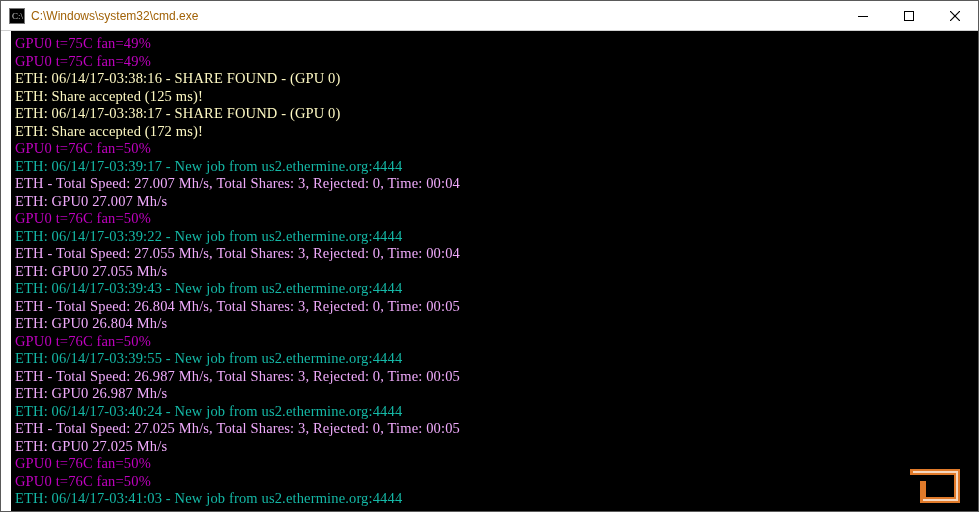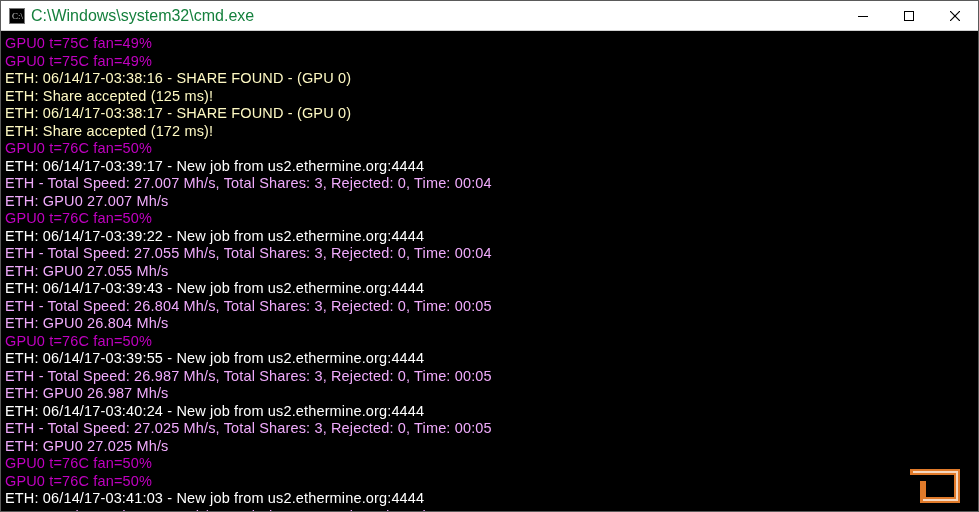--- a/index.html
+++ b/index.html
@@ -27,49 +27,50 @@
     display: flex;
     align-items: center;
     border-bottom: 1px solid #d0d0d0;
   }
   .titlebar .icon {
     width: 16px; height: 16px;
     margin: 0 6px 0 8px;
     display: flex; align-items: center; justify-content: center;
   }
   .titlebar .title {
-    font-size: 16px;
-    color: #15803d;
+    font-size: 12px;
+    color: #a16207;
     flex: 1;
     white-space: nowrap;
     overflow: hidden;
   }
   .winbtns { display: flex; height: 100%; }
   .winbtn {
     width: 46px;
     height: 100%;
     display: flex;
     align-items: center;
     justify-content: center;
     font-size: 10px;
     color: #000;
   }
   .term {
     flex: 1;
     background: #000;
     color: #c0c0c0;
-    font-family: Liberation Sans, sans-serif;
+    font-family: Liberation Serif, serif;
     font-size: 14.5px;
     line-height: 17.5px;
     padding: 4px 0 0 4px;
     overflow: hidden;
     white-space: pre;
     letter-spacing: 0.15px;
+    margin-left: 10px;
   }
-  .c-white   { color: #ffffff; }
+  .c-white   { color: #14b8a6; }
   .c-magenta { color: #c000c0; }
   .c-green   { color: #fef9c3; }
   .c-teal    { color: #f0abfc; }
   .watermark {
     position: absolute;
     right: 0;
     bottom: 6px;
     width: 72px;
     height: 40px;
     pointer-events: none;

